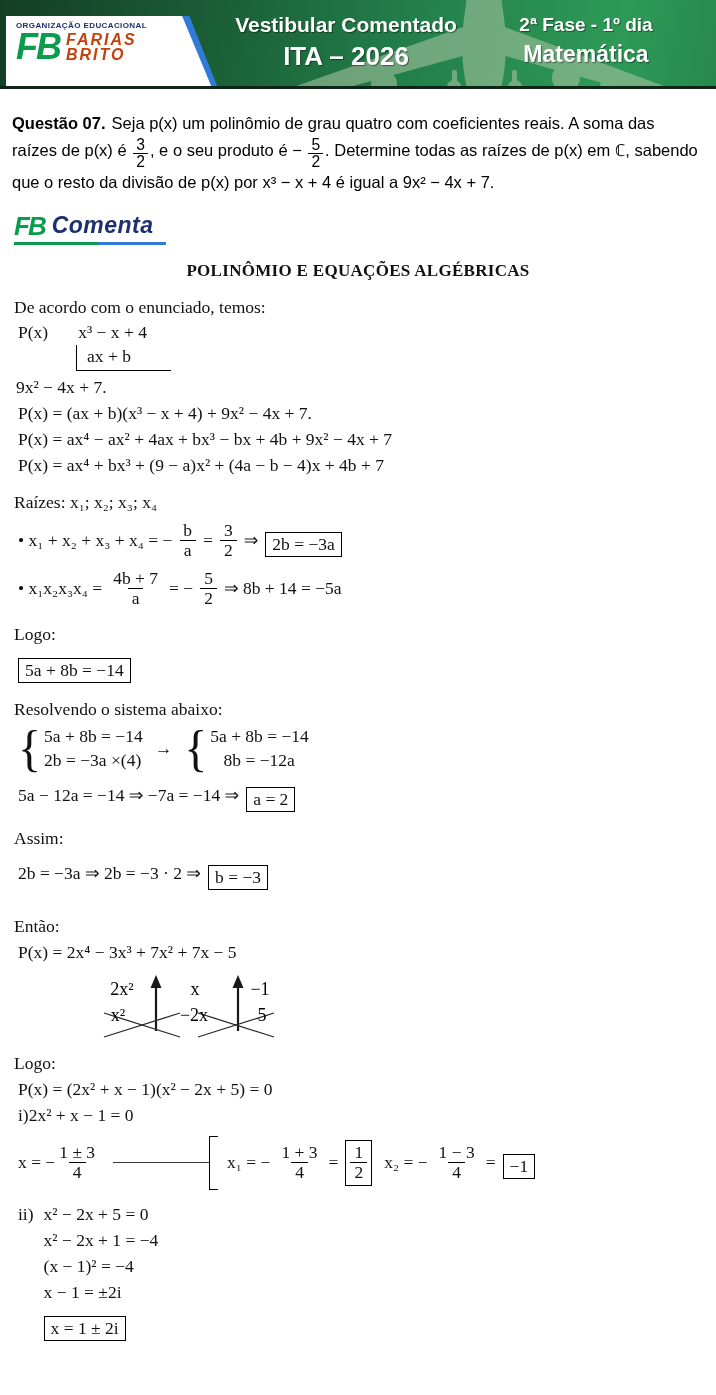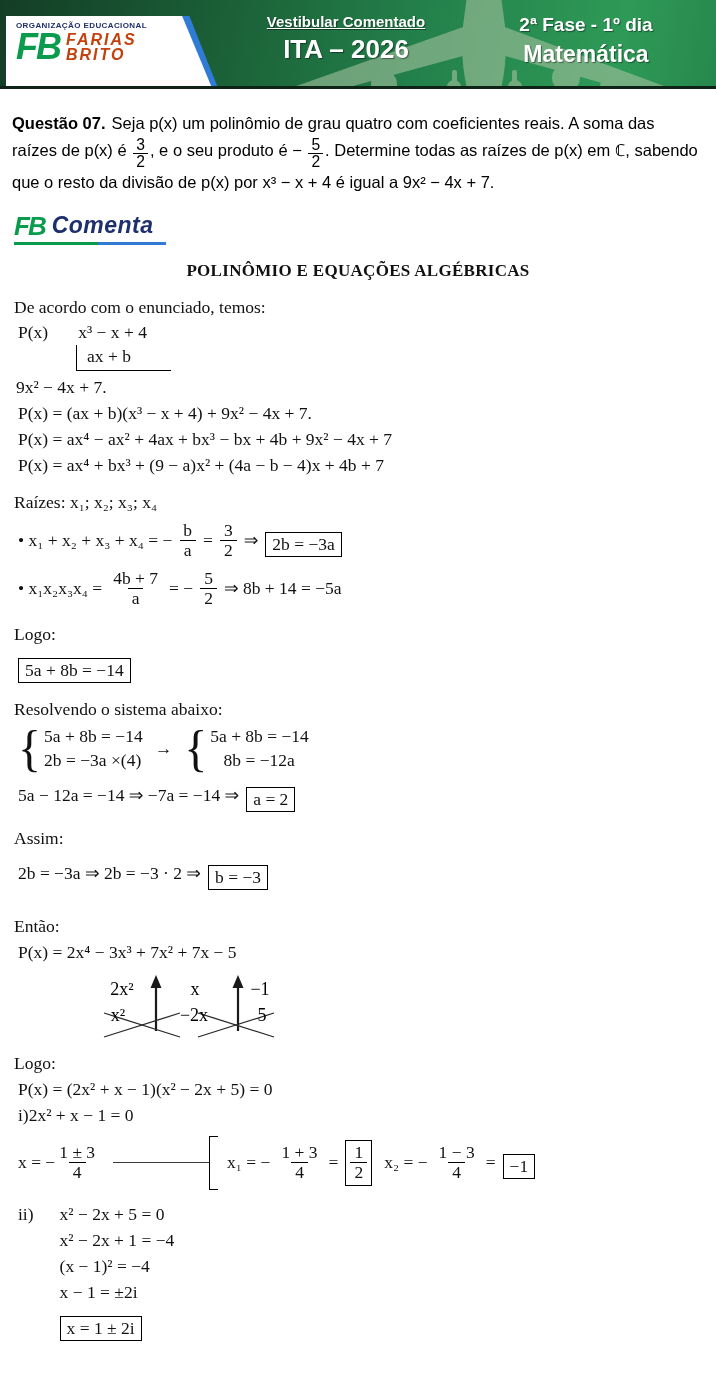--- a/index.html
+++ b/index.html
@@ -28,21 +28,21 @@
     background:#ffffff;
     clip-path:polygon(0 0, 85.5% 0, 100% 100%, 0 100%);
     padding:5px 8px 4px 10px;
   }
   .org-label { font-size:8px; font-weight:bold; color:#1e2f6e; letter-spacing:0.4px; }
   .brand-row { display:flex; align-items:center; margin-top:1px; }
   .fb-mono { font-size:36px; font-weight:900; color:#0a9b4d; line-height:0.9; letter-spacing:-2px; font-style:italic; }
   .brand-col { margin-left:6px; line-height:0.95; }
   .brand-col div { font-size:16px; font-weight:800; color:#c2410c; letter-spacing:2px; font-style:italic; }
   .center-titles { position:absolute; left:218px; top:13px; width:256px; text-align:center; color:#fff; text-shadow:1px 1px 1px rgba(0,0,0,0.45); }
-  .center-titles .l1 { font-size:15px; font-weight:bold;text-decoration:underline; }
+  .center-titles .l1 { font-size:21px; font-weight:bold; }
   .center-titles .l2 { font-size:26px; font-weight:bold; margin-top:4px; }
   .right-titles { position:absolute; left:498px; top:14px; width:176px; text-align:center; color:#fff; text-shadow:1px 1px 1px rgba(0,0,0,0.45); }
   .right-titles .l1 { font-size:19px; font-weight:bold; }
   .right-titles .l2 { font-size:23px; font-weight:bold; margin-top:5px; }
 
   
   .question {
     padding:22px 16px 0 12px;
     font-family:"Liberation Sans", sans-serif;
     font-size:16.5px; line-height:1.55; color:#000;
@@ -86,21 +86,21 @@
 
   
   .case-block { display:flex; align-items:center; margin:10px 0 6px 18px; font-size:17.5px; }
   .connector { width:96px; border-top:1.6px solid #3a3a3a; margin:0 0 0 14px; }
   .sqbr { width:9px; align-self:stretch; border-left:1.6px solid #000; border-top:1.6px solid #000; border-bottom:1.6px solid #000; margin-right:9px; }
   .cases { display:flex; flex-direction:row; gap:12px; padding:4px 0; }
   .case { display:flex; align-items:center; gap:7px; }
 
   
   .ii-block { display:flex; margin:14px 0 0 18px; font-size:17.5px; }
-  .ii-lab { margin-right:26px; }
+  .ii-lab { margin-right:10px; }
   .ii-col > div { margin-bottom:5px; }
 
   .cross-wrap { margin:10px 0 0 52px; }
 </style>
 </head>
 <body>
 
 <div class="page">
 
   

